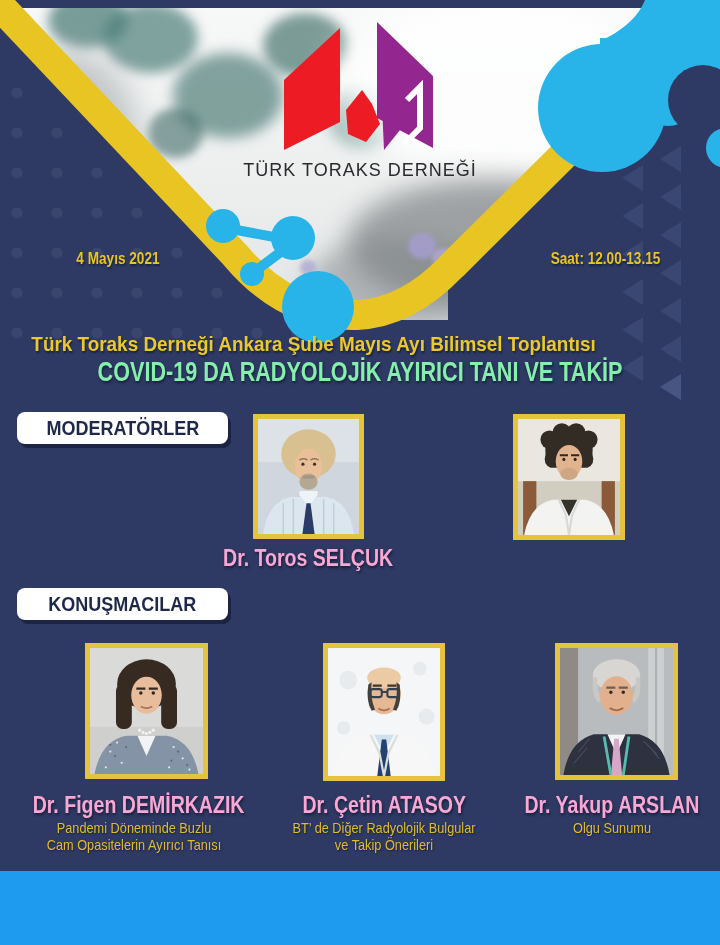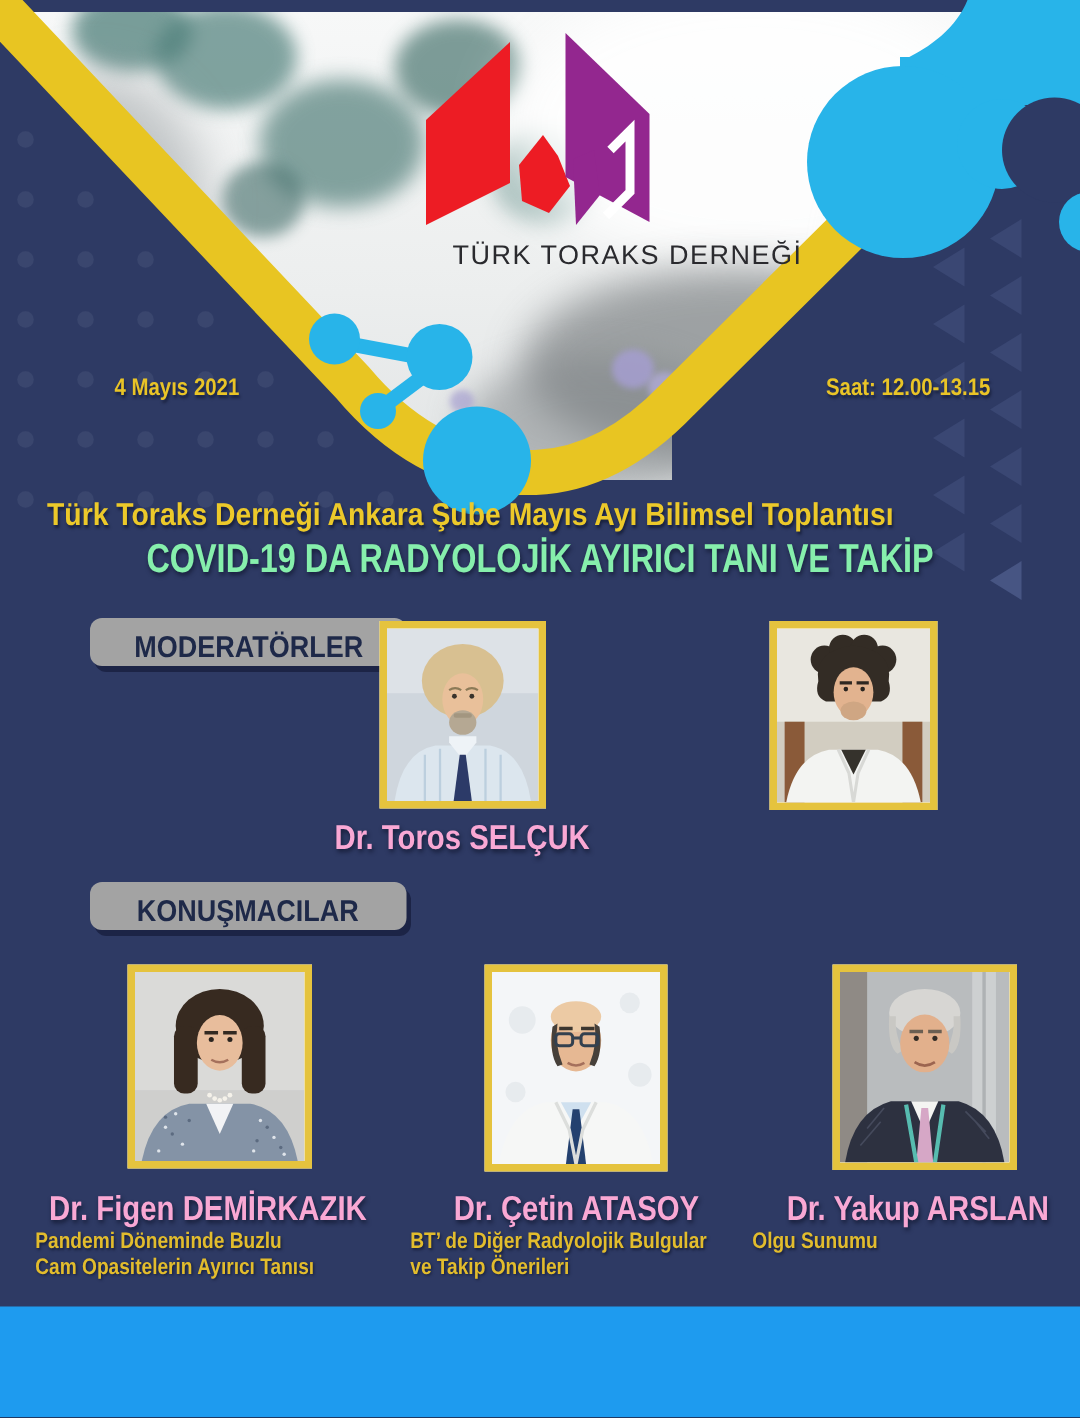--- a/index.html
+++ b/index.html
@@ -6,53 +6,53 @@
   #poster{position:relative;width:720px;height:945px;margin:0 auto;background:#2e3a64;
           font-family:"Liberation Sans",sans-serif;overflow:hidden;}
   #poster *{box-sizing:border-box;}
   
   .vp{position:absolute;left:8px;top:8px;width:704px;height:340px;
       background:linear-gradient(180deg,#f7f8f8 0%,#eceeee 55%,#dfe2e3 100%);overflow:hidden;}
   .b{position:absolute;border-radius:50%;}
   .top-svg{position:absolute;left:0;top:0;}
   
   .logo-svg{position:absolute;left:250px;top:16px;}
-  .logo-title{position:absolute;left:185px;top:160px;width:350px;text-align:right;
+  .logo-title{position:absolute;left:185px;top:160px;width:350px;text-align:center;
       font-size:18px;font-weight:500;letter-spacing:1px;color:#2a2a2e;}
   
   .datetime{position:absolute;font-size:16px;font-weight:bold;color:#e9c427;text-align:center;
       text-shadow:1px 2px 2px rgba(10,15,35,.55);white-space:nowrap;}
   .date{left:33px;top:250px;width:170px;}
   .time{left:505px;top:250px;width:200px;}
   .sqz{display:inline-block;transform:scaleX(.85);transform-origin:center;white-space:nowrap;}
   .sqz90{display:inline-block;transform:scaleX(.9);transform-origin:center;white-space:nowrap;}
   .sqz80{display:inline-block;transform:scaleX(.8);transform-origin:center;white-space:nowrap;}
   
   .t1{position:absolute;left:0;top:332px;width:720px;text-align:left;font-size:21px;
       font-weight:bold;color:#ecc92a;text-shadow:1px 2px 2px rgba(10,15,35,.6);}
   .t2{position:absolute;left:0;top:357px;width:720px;text-align:center;font-size:27px;
       font-weight:bold;color:#86efac;text-shadow:1px 2px 3px rgba(10,15,35,.6);}
   
-  .badge{position:absolute;left:17px;width:211px;height:32px;background:#a3a3a3;
-      border-radius:8px;display:flex;align-items:flex-end;justify-content:center;
-      font-size:20px;font-weight:bold;color:#1e2949;box-shadow:3px 4px 0 #1c2446;margin-left:43px;}
+  .badge{position:absolute;left:17px;width:211px;height:32px;background:#ffffff;
+      border-radius:8px;display:flex;align-items:center;justify-content:center;
+      font-size:20px;font-weight:bold;color:#1e2949;box-shadow:3px 4px 0 #1c2446;}
   .badge.mod{top:412px;}
   .badge.kon{top:588px;}
   
   .photo{position:absolute;border:5px solid #e5c33e;background:#fff;overflow:hidden;}
   .photo svg{display:block;width:100%;height:100%;}
   .ph-m1{left:253px;top:414px;width:111px;height:125px;}
   .ph-m2{left:513px;top:414px;width:112px;height:126px;}
   .ph-s1{left:85px; top:643px;width:123px;height:136px;}
   .ph-s2{left:323px;top:643px;width:122px;height:138px;}
   .ph-s3{left:555px;top:643px;width:123px;height:137px;}
   
   .pname{position:absolute;width:240px;text-align:center;font-size:23px;font-weight:bold;
       color:#f9a8d4;text-shadow:1px 2px 3px rgba(10,15,35,.65);white-space:nowrap;}
-  .topic{position:absolute;width:260px;font-size:15px;font-weight:bold;
+  .topic{position:absolute;width:260px;text-align:center;font-size:15px;font-weight:normal;
       color:#e2bc2d;line-height:17px;text-shadow:1px 1px 2px rgba(10,15,35,.6);}
   .topic span{display:block;transform:scaleX(.85);transform-origin:center;white-space:nowrap;}
   
   .zoom-bar{position:absolute;left:0;top:871px;width:720px;height:74px;background:#1e9bef;}
 </style>
 </head>
 <body>
 
 <div id="poster">
 

